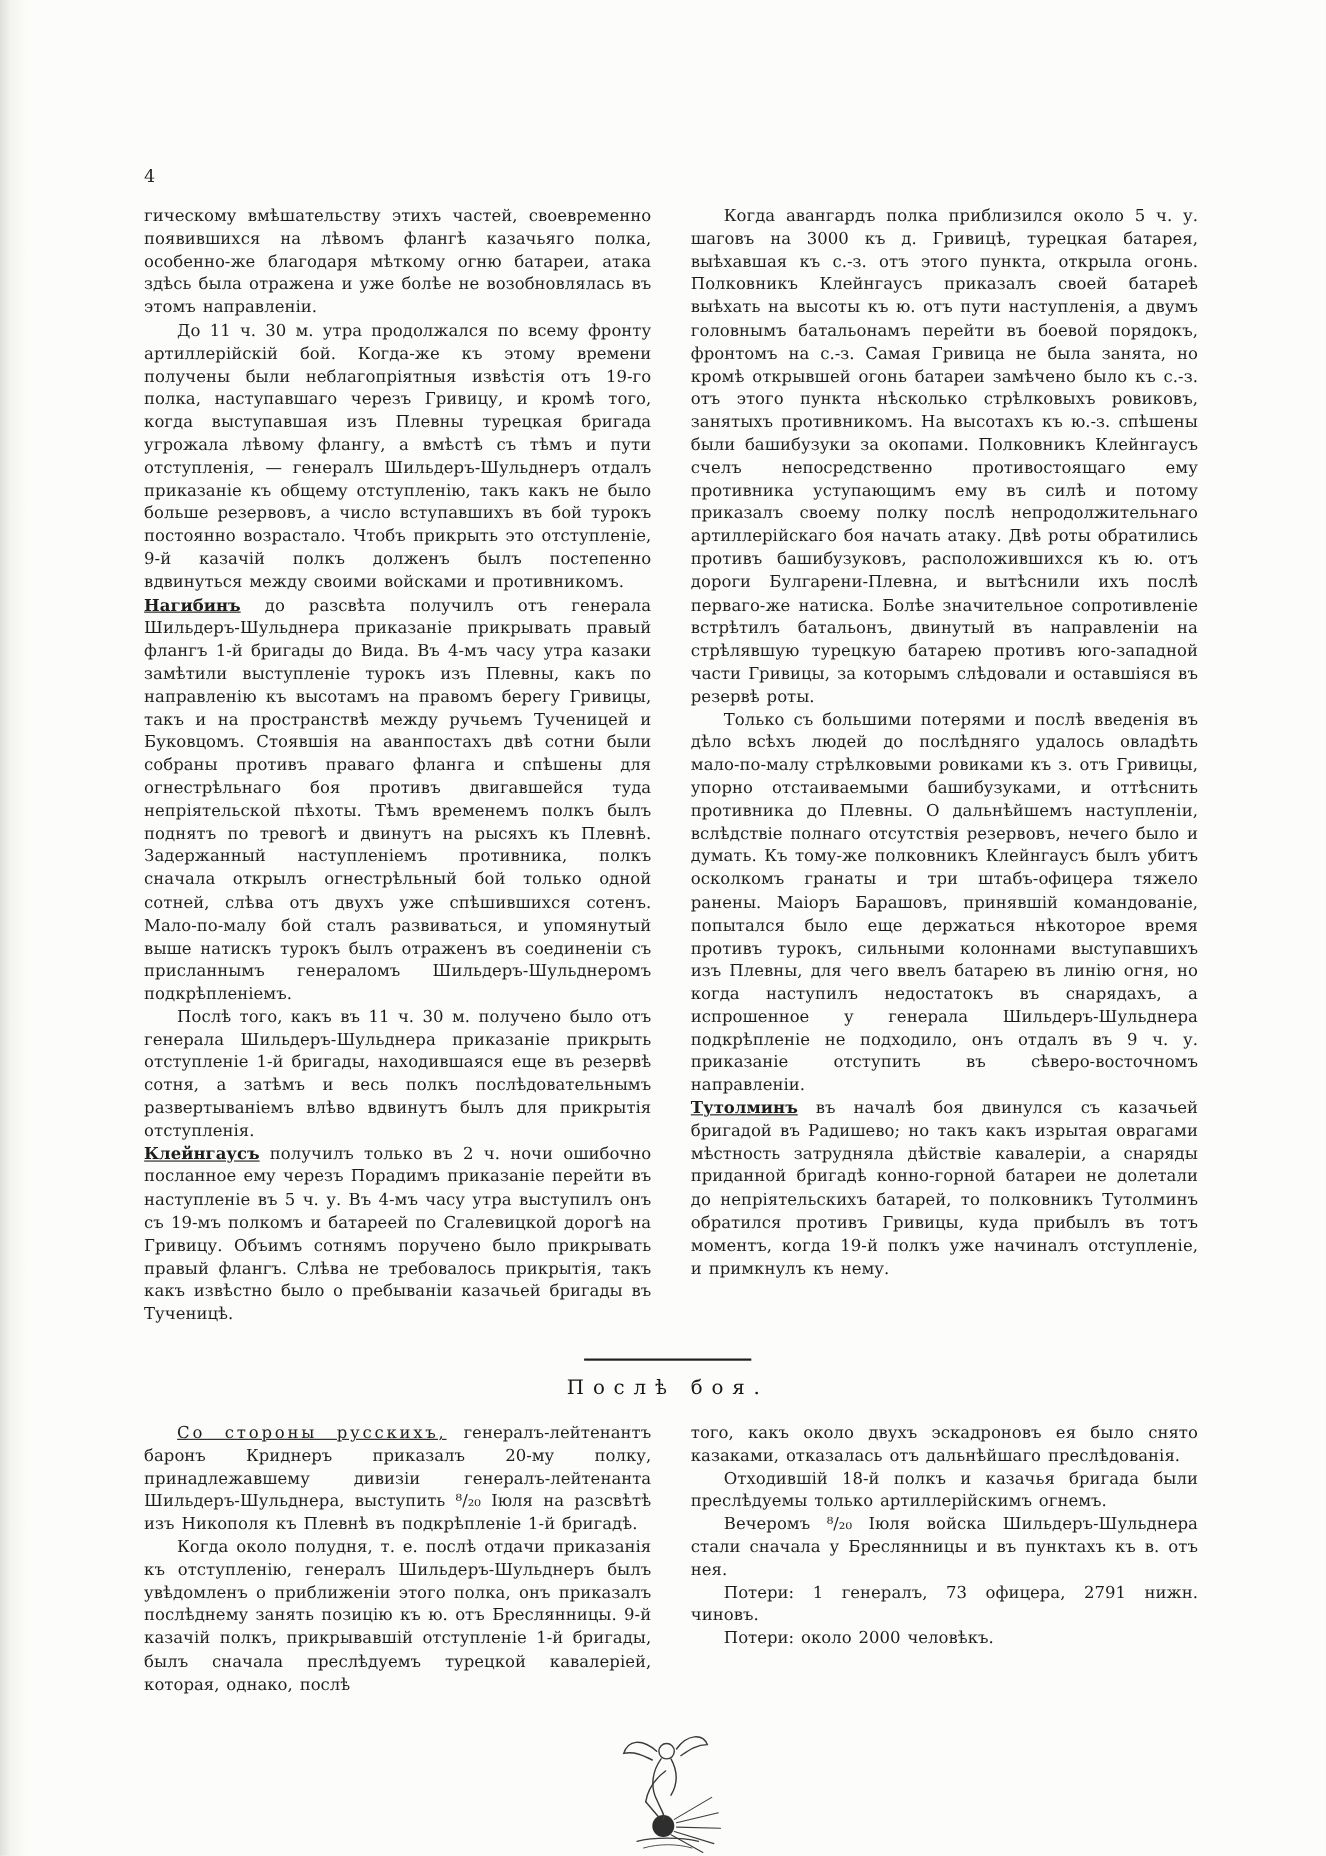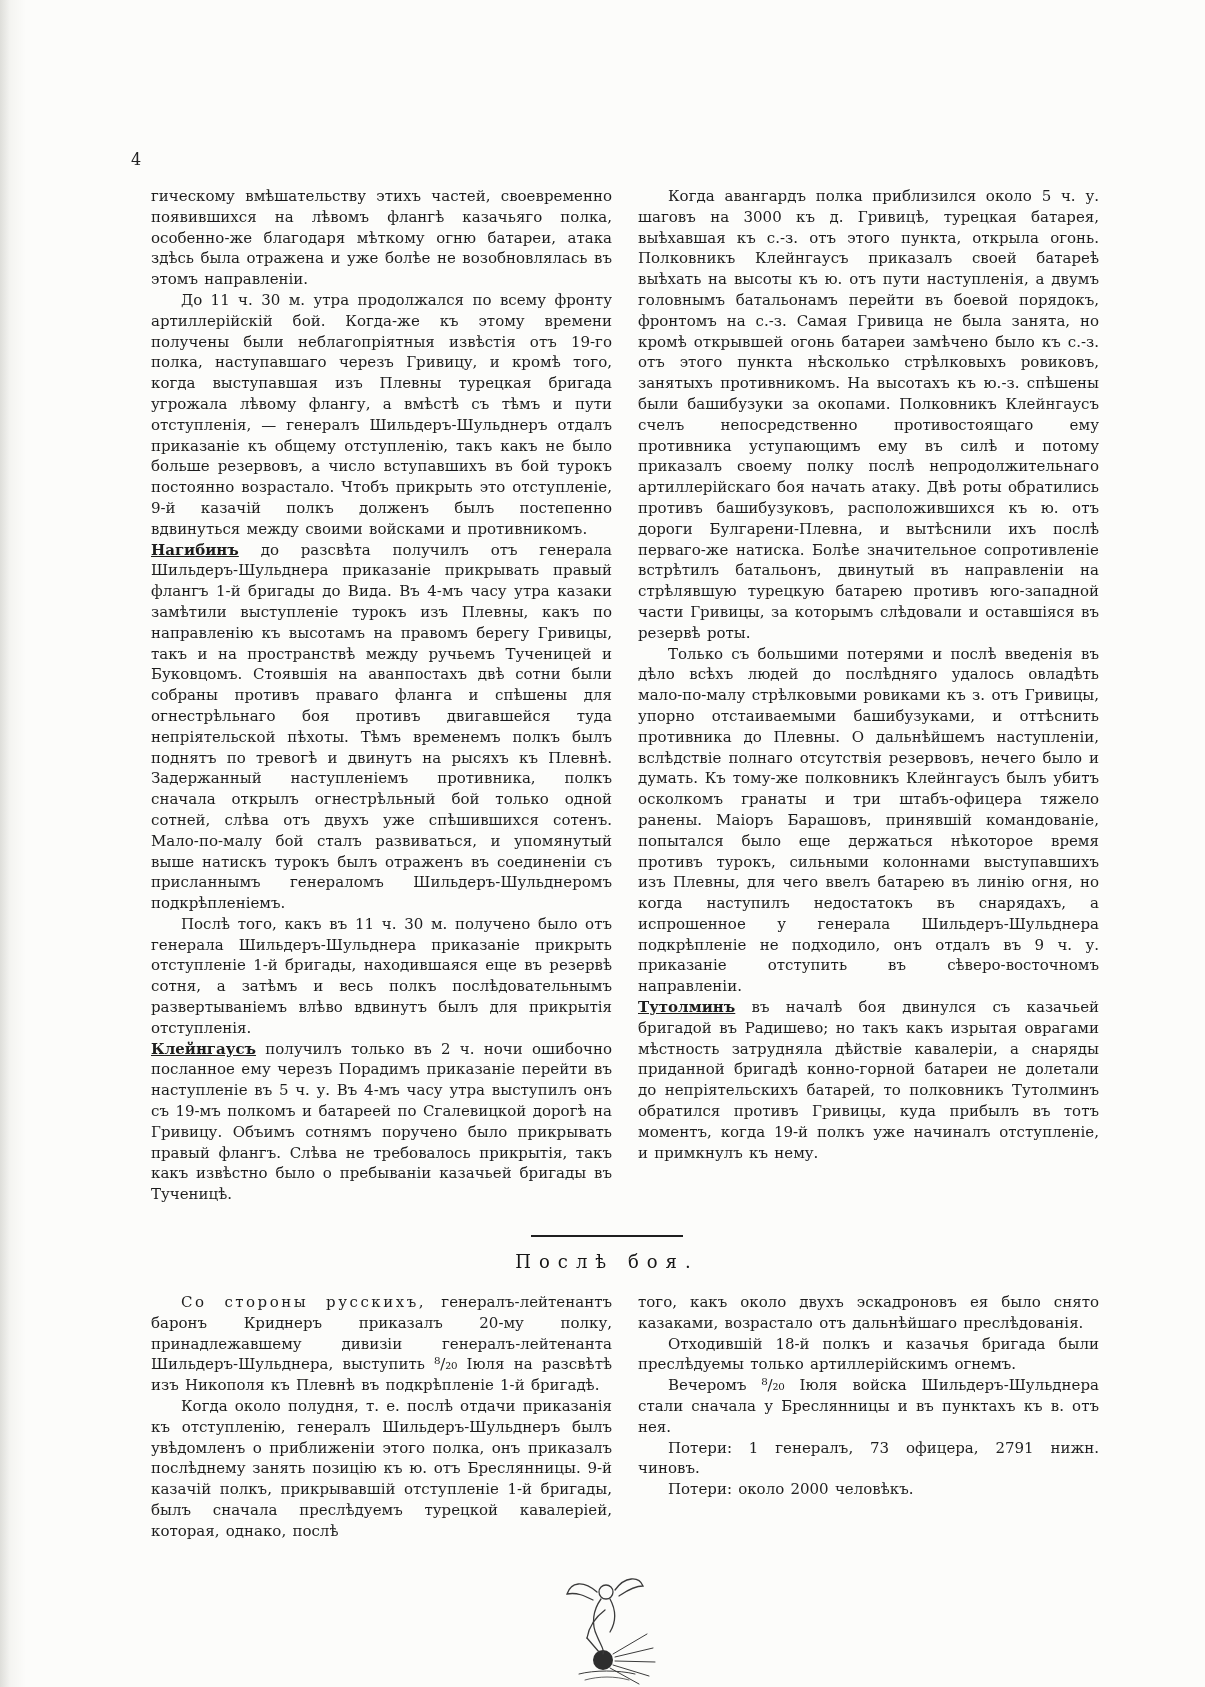--- a/index.html
+++ b/index.html
@@ -25,38 +25,37 @@
     color:#222;
   }
   .content {
     position:absolute;
     left:131px;
     top:186px;
     width:952px;
   }
   .columns {
     display:flex;
-    gap:26px;
-    margin-left:20px;
+    gap:36px;
   }
   .col {
     width:461px;
     flex:0 0 461px;
   }
   p.para {
     margin:0;
     font-size:15px;
     line-height:20.8px;
     text-align:justify;
     color:#1d1d1d;
     word-spacing:1.5px;
   }
   p.para.indent { text-indent:30px; }
   .lead-bold { font-weight:bold;text-decoration:underline; }
-  .lead-spaced { letter-spacing:2.5px; }
+  .lead-spaced { letter-spacing:2.5px;text-decoration:underline; }
   .section-divider {
     width:152px;
     height:0;
     border-top:2px solid #1f1f1f;
     margin:30px auto 14px auto;
   }
   .section-heading {
     margin:0 0 20px 0;
     text-align:center;
     font-size:18px;
@@ -96,21 +95,21 @@
     <div class="section-divider"></div>
 
     <h2 class="section-heading">Послѣ боя.</h2>
 
     <div class="columns">
       <div class="col">
           <p class="para indent"><span class="lead-spaced">Со стороны русскихъ,</span> генералъ-лейтенантъ баронъ Криднеръ приказалъ 20-му полку, принадлежавшему дивизіи генералъ-лейтенанта Шильдеръ-Шульднера, выступить ⁸/₂₀ Іюля на разсвѣтѣ изъ Никополя къ Плевнѣ въ подкрѣпленіе 1-й бригадѣ.</p>
           <p class="para indent">Когда около полудня, т. е. послѣ отдачи приказанія къ отступленію, генералъ Шильдеръ-Шульднеръ былъ увѣдомленъ о приближеніи этого полка, онъ приказалъ послѣднему занять позицію къ ю. отъ Бреслянницы. 9-й казачій полкъ, прикрывавшій отступленіе 1-й бригады, былъ сначала преслѣдуемъ турецкой кавалеріей, которая, однако, послѣ</p>
         </div>
       <div class="col">
-          <p class="para">того, какъ около двухъ эскадроновъ ея было снято казаками, возрастало отъ дальнѣйшаго преслѣдованія.</p>
+          <p class="para">того, какъ около двухъ эскадроновъ ея было снято казаками, отказалась отъ дальнѣйшаго преслѣдованія.</p>
           <p class="para indent">Отходившій 18-й полкъ и казачья бригада были преслѣдуемы только артиллерійскимъ огнемъ.</p>
           <p class="para indent">Вечеромъ ⁸/₂₀ Іюля войска Шильдеръ-Шульднера стали сначала у Бреслянницы и въ пунктахъ къ в. отъ нея.</p>
           <p class="para indent">Потери: 1 генералъ, 73 офицера, 2791 нижн. чиновъ.</p>
           <p class="para indent">Потери: около 2000 человѣкъ.</p>
         </div>
     </div>
 
     <div class="vignette">
       <svg width="120" height="130" viewBox="0 0 120 130">
         <g fill="none" stroke="#3b3b3b" stroke-width="1.3" stroke-linecap="round">

